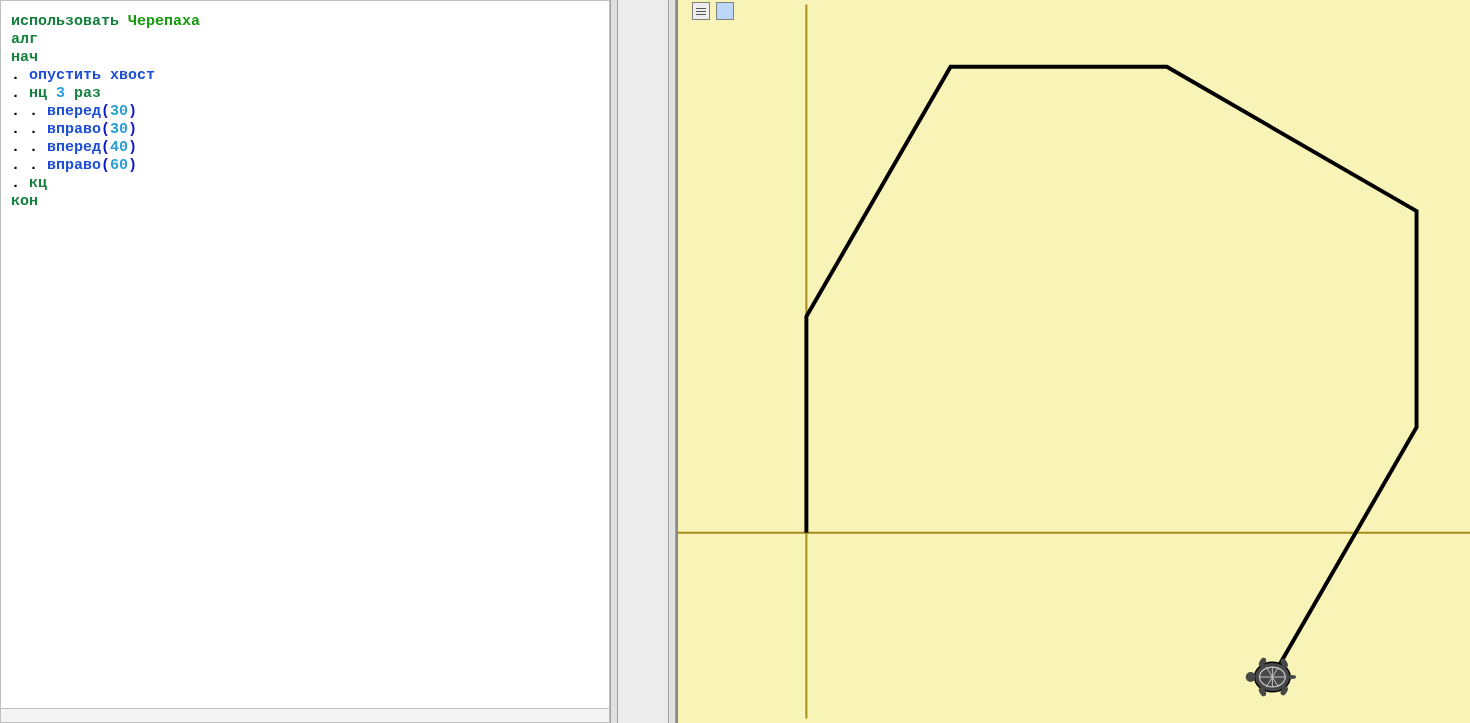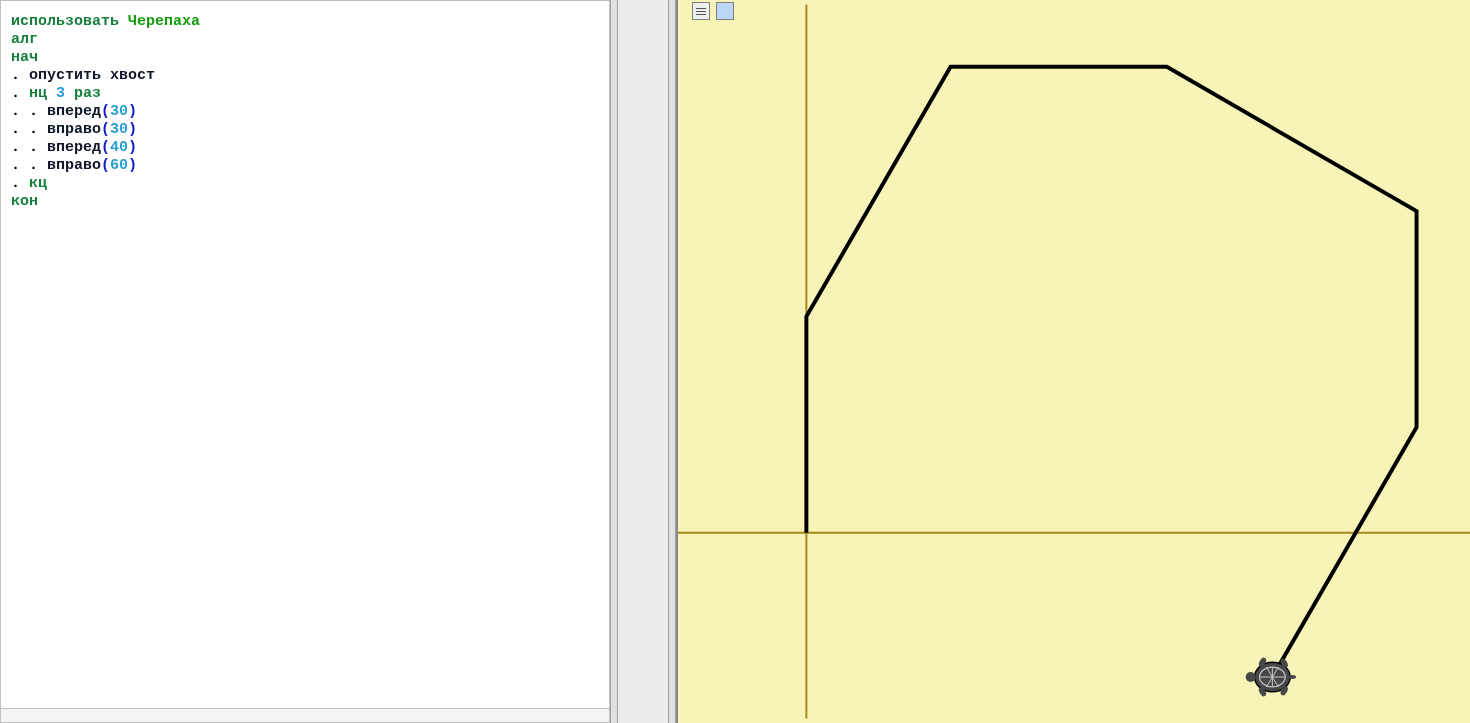--- a/index.html
+++ b/index.html
@@ -32,21 +32,21 @@
     .code {
       font-family: "Courier New", monospace;
       font-size: 15px;
       font-weight: bold;
       line-height: 18px;
       white-space: pre;
       padding: 6px 8px;
     }
     .code .kw   { color: #15803d; }
     .code .name { color: #149b0c; text-align: center; }
-    .code .cmd  { color: #0f172a; }
+    .code .cmd  { color: #1d4ed8; }
     .code .num  { color: #2a9fd6; }
     .code .punct{ color: #1019c9; }
     .code .dot  { color: #000; }
 
     .bottom-gutter {
       position: absolute;
       left: 0; right: 0; bottom: 0; height: 14px;
       background: #f4f4f4;
       border-top: 1px solid #c0c0c0;
     }

